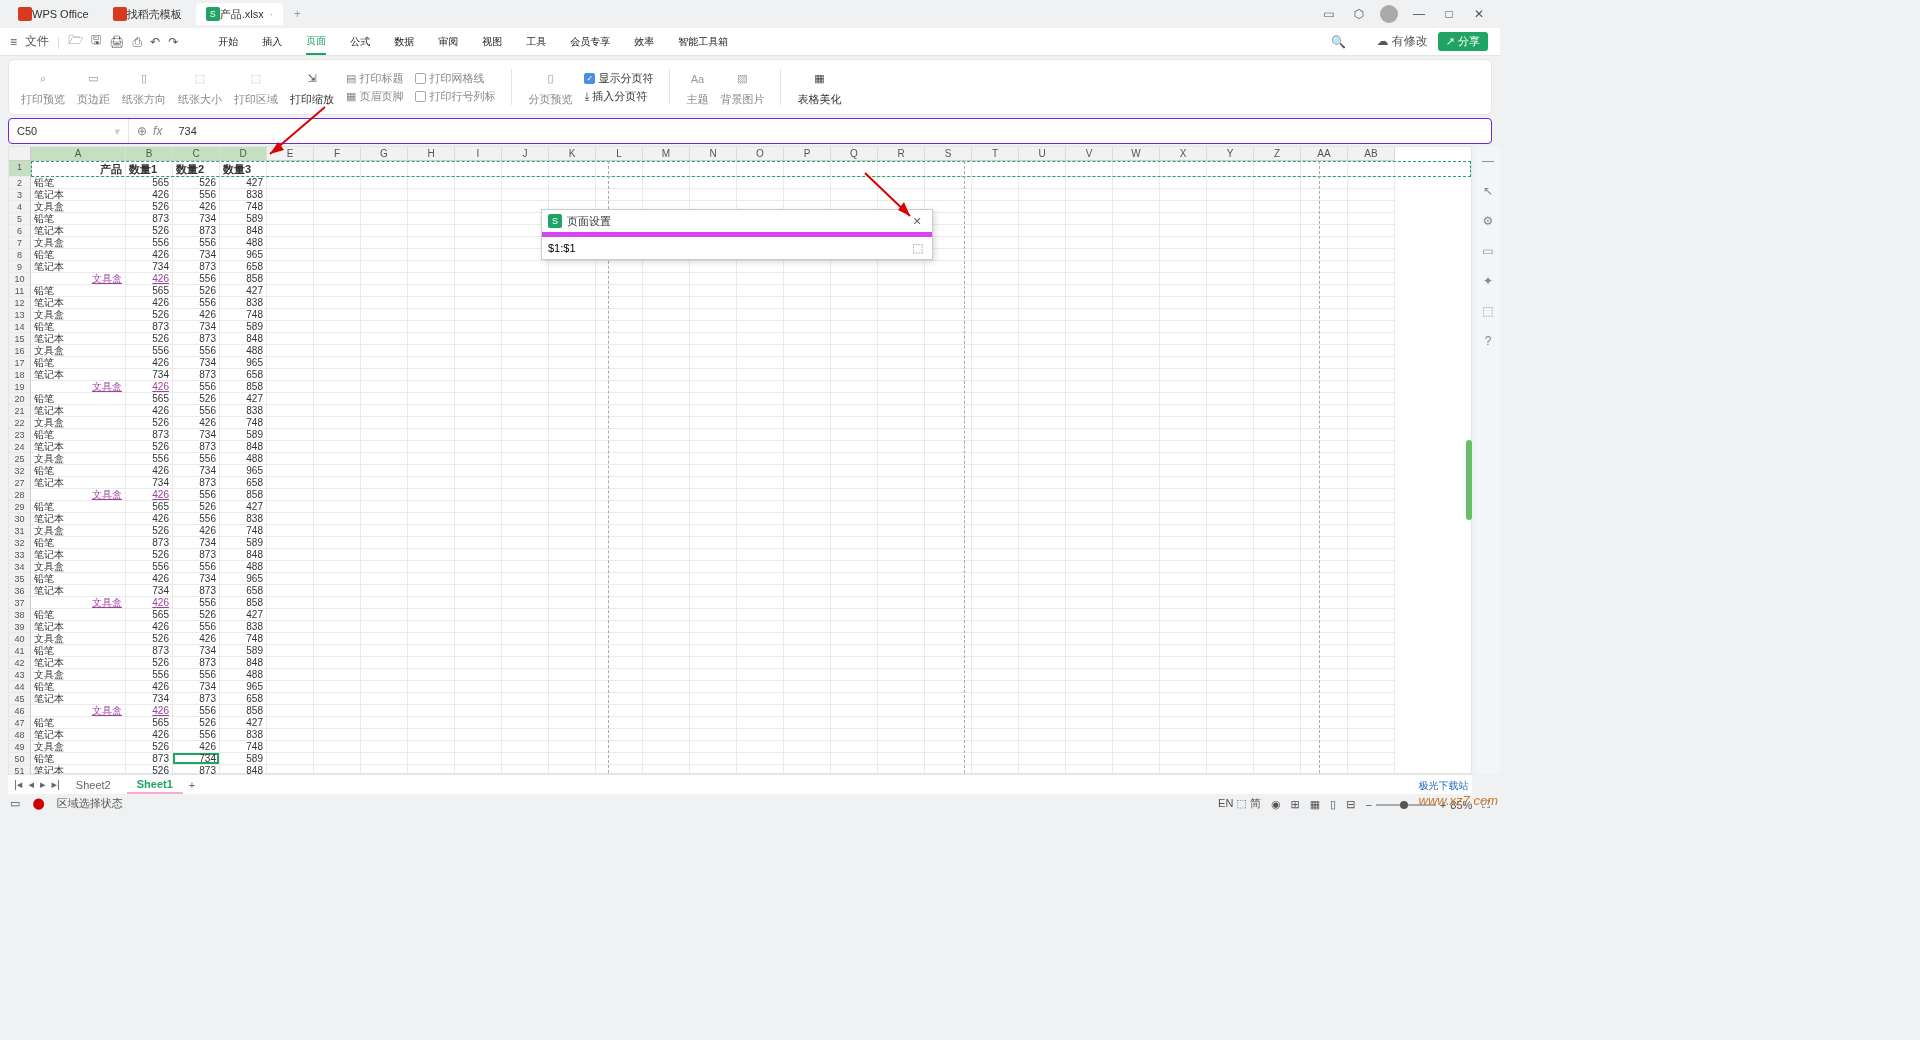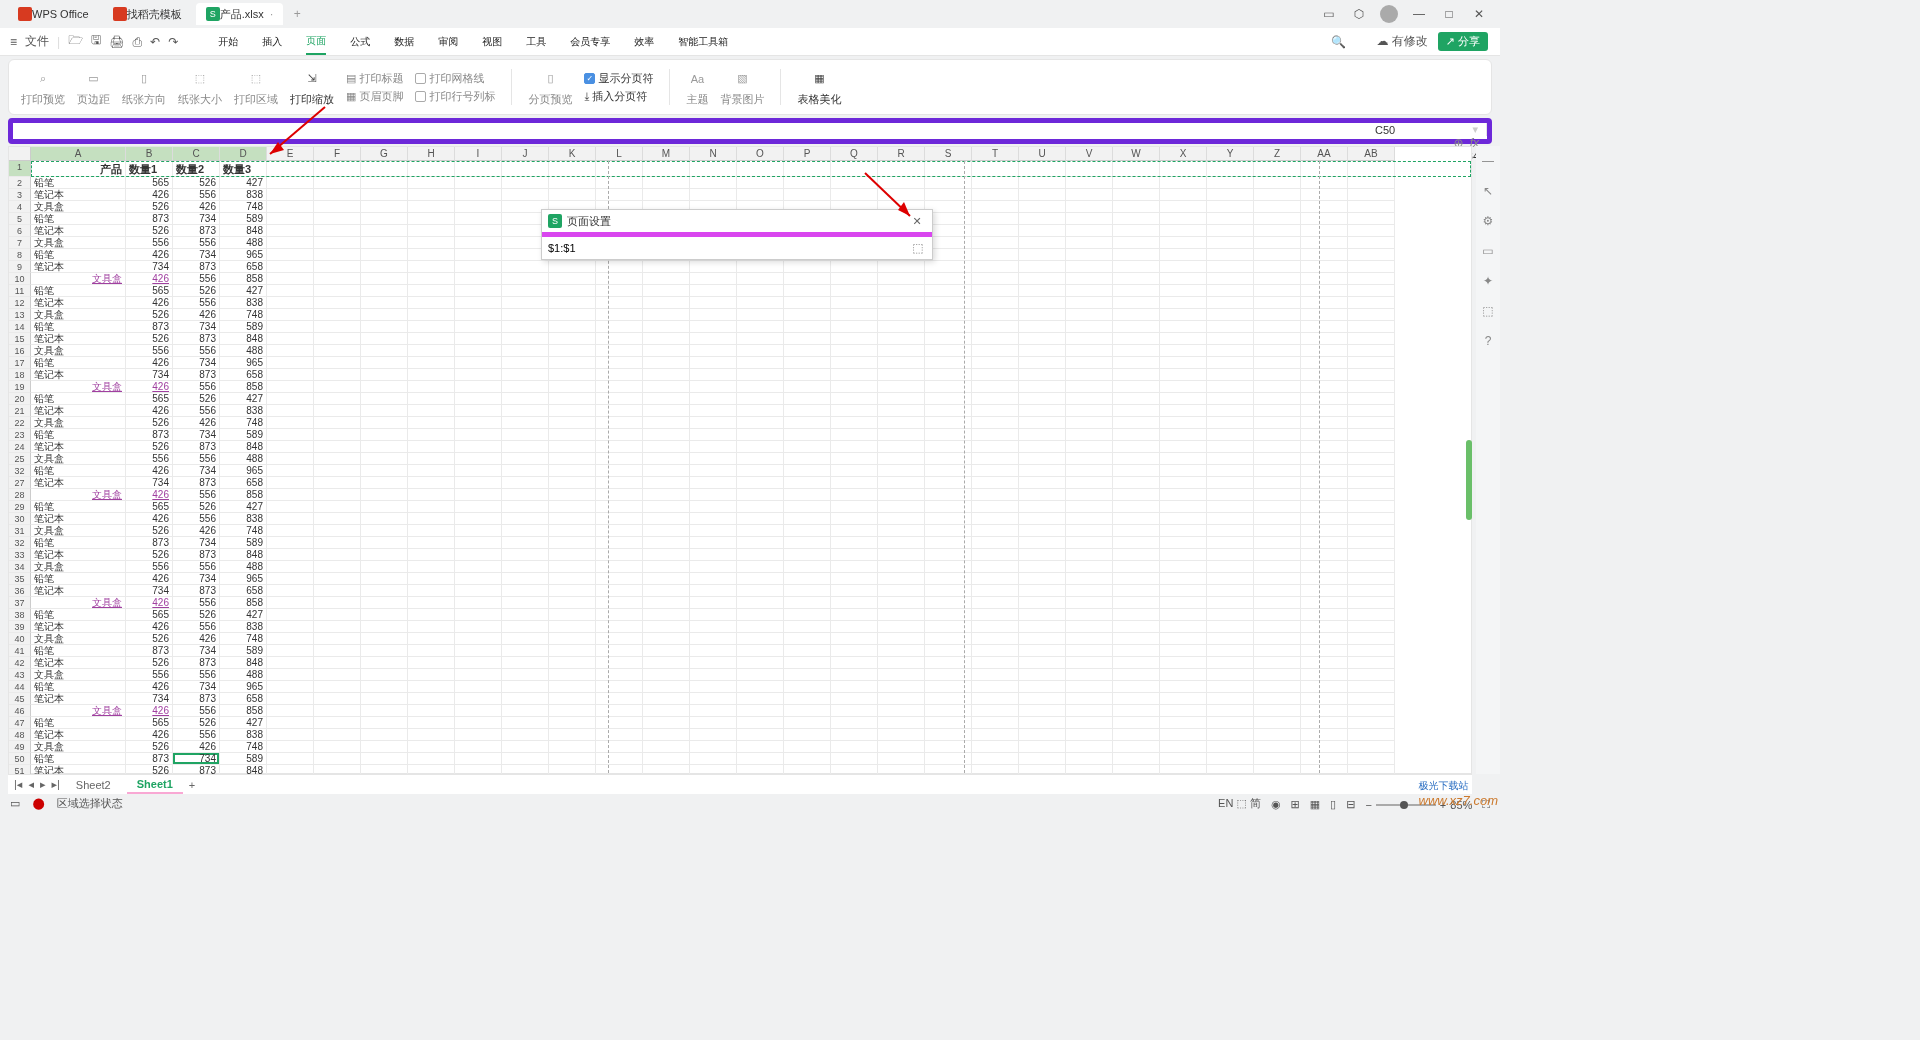--- a/index.html
+++ b/index.html
@@ -34,21 +34,21 @@
 .rgroup .ico { width: 22px; height: 22px; display:flex; align-items:center; justify-content:center; color:#999; }
 .rgroup.dark .ico { color:#444; }
 .rsep { width: 1px; height: 36px; background: #e5e5e5; margin: 0 4px; }
 .rcol { display: flex; flex-direction: column; gap: 3px; font-size: 11px; color: #888; }
 .rcol .rrow { display: flex; align-items: center; gap: 3px; }
 .rcol .rrow.dark { color:#333; }
 .chk { width: 11px; height: 11px; border: 1px solid #aaa; border-radius: 2px; display:inline-flex; align-items:center; justify-content:center; }
 .chk.checked { background: #4a90e2; border-color:#4a90e2; color:#fff; font-size:8px; }
 
 
-.fbar { height: 26px; background: #fff; border: 5px solid #6d28d9; margin: 3px 8px; border-radius: 4px; display: flex; align-items: flex-end; flex-direction: column; }
+.fbar { height: 26px; background: #fff; border: 1px solid #6d28d9; margin: 3px 8px; border-radius: 4px; display: flex; align-items: center; }
 .namebox { width: 120px; border-right: 1px solid #e5e5e5; height: 100%; display: flex; align-items: center; padding: 0 8px; font-size: 11px; }
 .fbar-icons { display: flex; align-items: center; gap: 6px; padding: 0 8px; color: #888; }
 .finput { flex: 1; padding: 0 8px; font-size: 11px; }
 
 
 .sheet-wrap { position: absolute; top: 146px; left: 8px; right: 28px; bottom: 38px; background: #fff; border: 1px solid #e5e5e5; }
 .corner { position:absolute; left:0; top:0; width:22px; height:14px; border-right:1px solid #ccc; border-bottom:1px solid #ccc; background:#f2f2f2; }
 .colhead { position:absolute; top:0; left:22px; right:0; height:14px; display:flex; }
 .ch { border-right:1px solid #dcdcdc; border-bottom:1px solid #ccc; background:#f2f2f2; font-size:10px; color:#555; text-align:center; line-height:14px; flex:0 0 47px; }
 .ch.wide { flex-basis:95px; }

